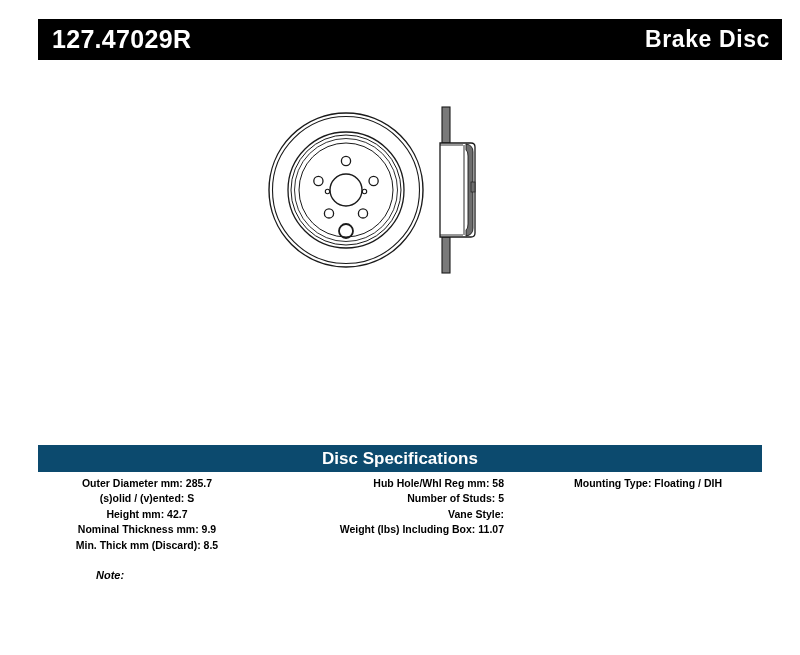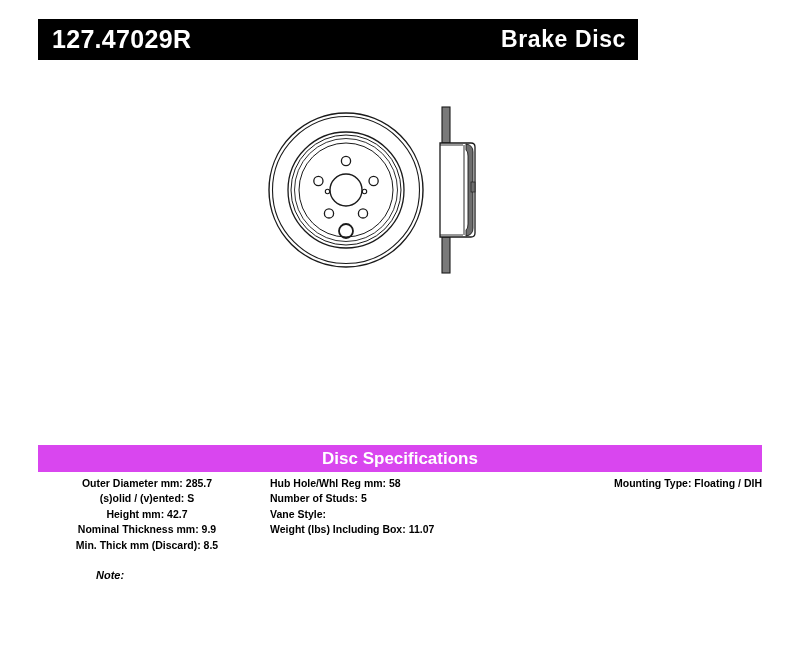--- a/index.html
+++ b/index.html
@@ -15,21 +15,21 @@
     font-family: "Liberation Sans", sans-serif;
     color: #000000;
     overflow: hidden;
   }
 
   
   .title-bar {
     position: absolute;
     left: 38px;
     top: 19px;
-    width: 600px;
+    width: 744px;
     height: 41px;
     background: #000000;
     display: flex;
     align-items: center;
     justify-content: space-between;
   }
   .part-number {
     color: #ffffff;
     font-size: 25px;
     font-weight: bold;
@@ -62,21 +62,21 @@
     top: 30px;
   }
 
   
   .spec-bar {
     position: absolute;
     left: 38px;
     top: 445px;
     width: 724px;
     height: 27px;
-    background: #d946ef;
+    background: #0c4a6e;
     display: flex;
     align-items: center;
     justify-content: center;
   }
   .spec-bar-title {
     color: #ffffff;
     font-size: 17px;
     font-weight: bold;
     line-height: 1;
     white-space: nowrap;
@@ -89,22 +89,22 @@
     top: 476px;
     width: 724px;
     display: flex;
     align-items: flex-start;
   }
   .spec-col {
     display: flex;
     flex-direction: column;
   }
   .spec-col-left  { width: 232px; align-items: center; padding-right: 14px; }
-  .spec-col-mid   { width: 240px; align-items: flex-start; padding-right: 6px; }
-  .spec-col-right { width: 252px; align-items: flex-end; padding-left: 24px; }
+  .spec-col-mid   { width: 240px; align-items: flex-end; padding-right: 6px; }
+  .spec-col-right { width: 252px; align-items: center; padding-left: 24px; }
 
   .spec-row {
     font-size: 10.5px;
     font-weight: bold;
     line-height: 15.4px;
     white-space: nowrap;
   }
   .spec-row .val { font-weight: bold; }
 
   

